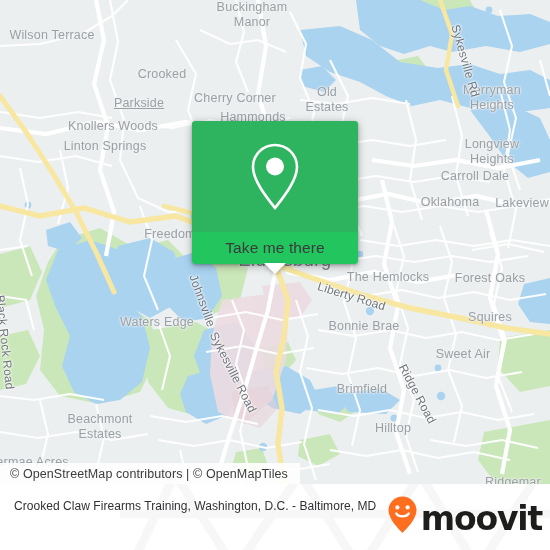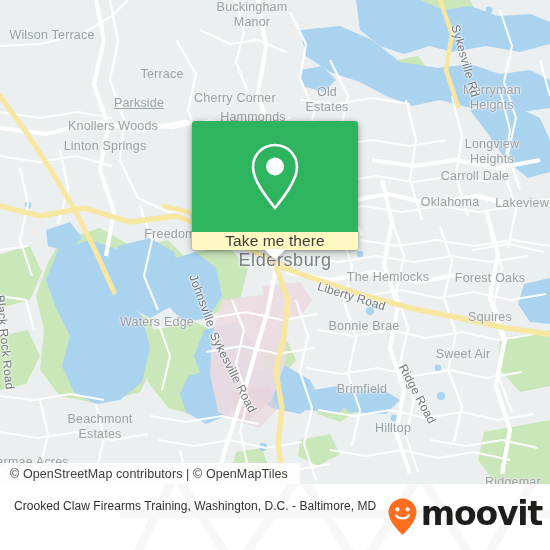--- a/index.html
+++ b/index.html
@@ -72,22 +72,22 @@
     overflow: visible;
     z-index: 30;
   }
   #popup-green {
     background: #2eb35f;
     height: 111px;
     border-radius: 3px 3px 0 0;
     display:flex; align-items:center; justify-content:center;
   }
   #popup-button {
-    background: #fef9c3;
-    height: 18px;
+    background: #22c55e;
+    height: 32px;
     border-radius: 0 0 3px 3px;
     display:flex; align-items:center; justify-content:center;
     cursor: pointer;
   }
   #popup-button-label {
     color: #3b3b3b;
     font-size: 15.5px;
     letter-spacing: .1px;
     font-family: "Liberation Sans", sans-serif;
   }
@@ -134,21 +134,21 @@
     width: 390px;
     color: #2f3033;
     font-size: 12px;
     line-height: 21px;
     letter-spacing: .05px;
     font-family: "Liberation Sans", sans-serif;
   }
   #brand {
     position:absolute;
     right: 8px; top: 13px;
-    display:flex; align-items:flex-start; gap:2px;
+    display:flex; align-items:flex-end; gap:2px;
     height: 38px;
   }
   #brand-text {
     color:#1d1d1b;
     font-size: 33px;
     font-weight: 700;
     letter-spacing: -1.2px;
     line-height: 33px;
     font-family: "DejaVu Sans", sans-serif;
   }
@@ -306,21 +306,21 @@
       </g>
     </g>
   </svg>
 
   <div id="place-labels">
       <div class="plabel" style="left: 52px; top: 28px;">Wilson Terrace</div>
       <div class="plabel two" style="left: 252px; top: 0px;">
         <div>Buckingham</div>
         <div>Manor</div>
       </div>
-      <div class="plabel" style="left: 162px; top: 67px;">Terrace</div>
+      <div class="plabel" style="left: 162px; top: 67px;">Crooked</div>
       <div class="plabel" style="left: 235px; top: 91px;">Cherry Corner</div>
       <div class="plabel two" style="left: 327px; top: 85px;">
         <div>Old</div>
         <div>Estates</div>
       </div>
       <div class="plabel two" style="left: 492px; top: 83px;">
         <div>Merryman</div>
         <div>Heights</div>
       </div>
       <div class="plabel" style="left: 139px; top: 96px; text-decoration: underline;">Parkside</div>

